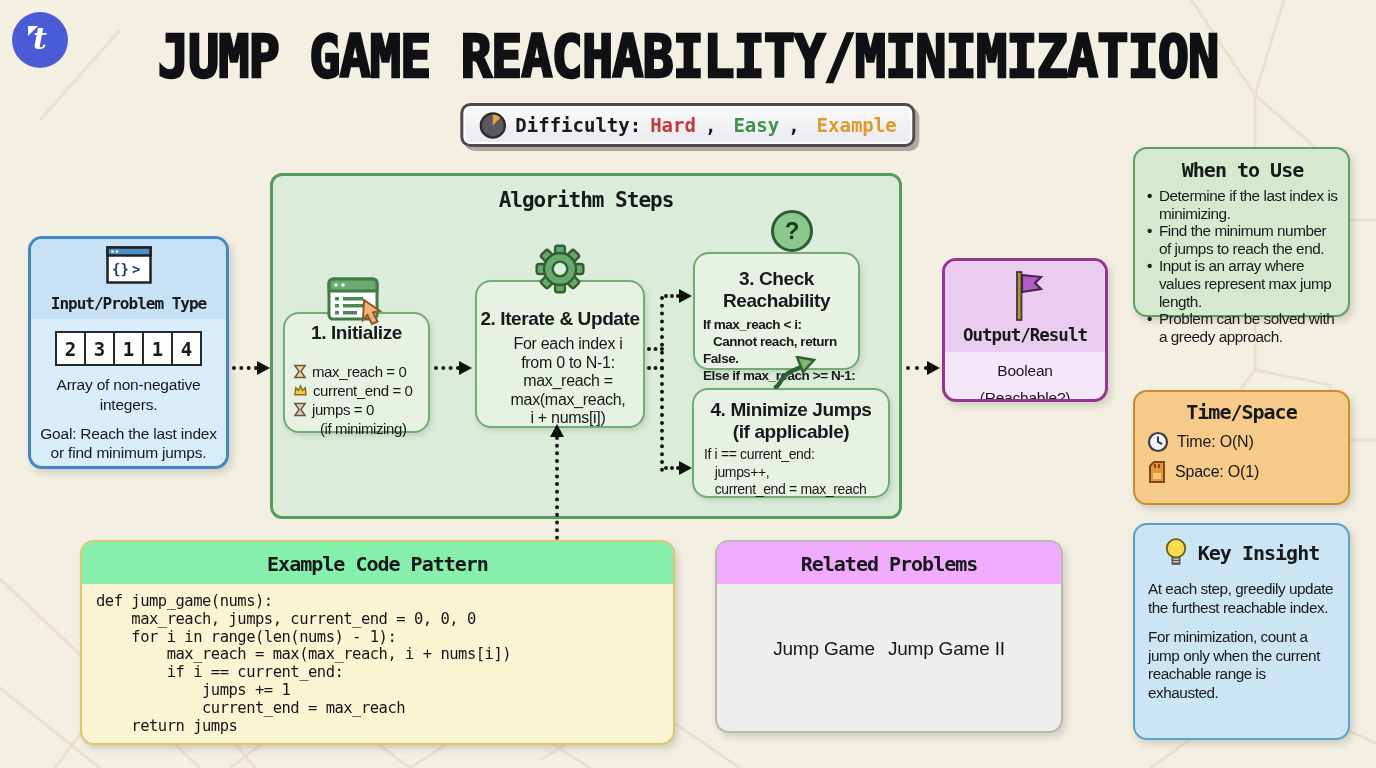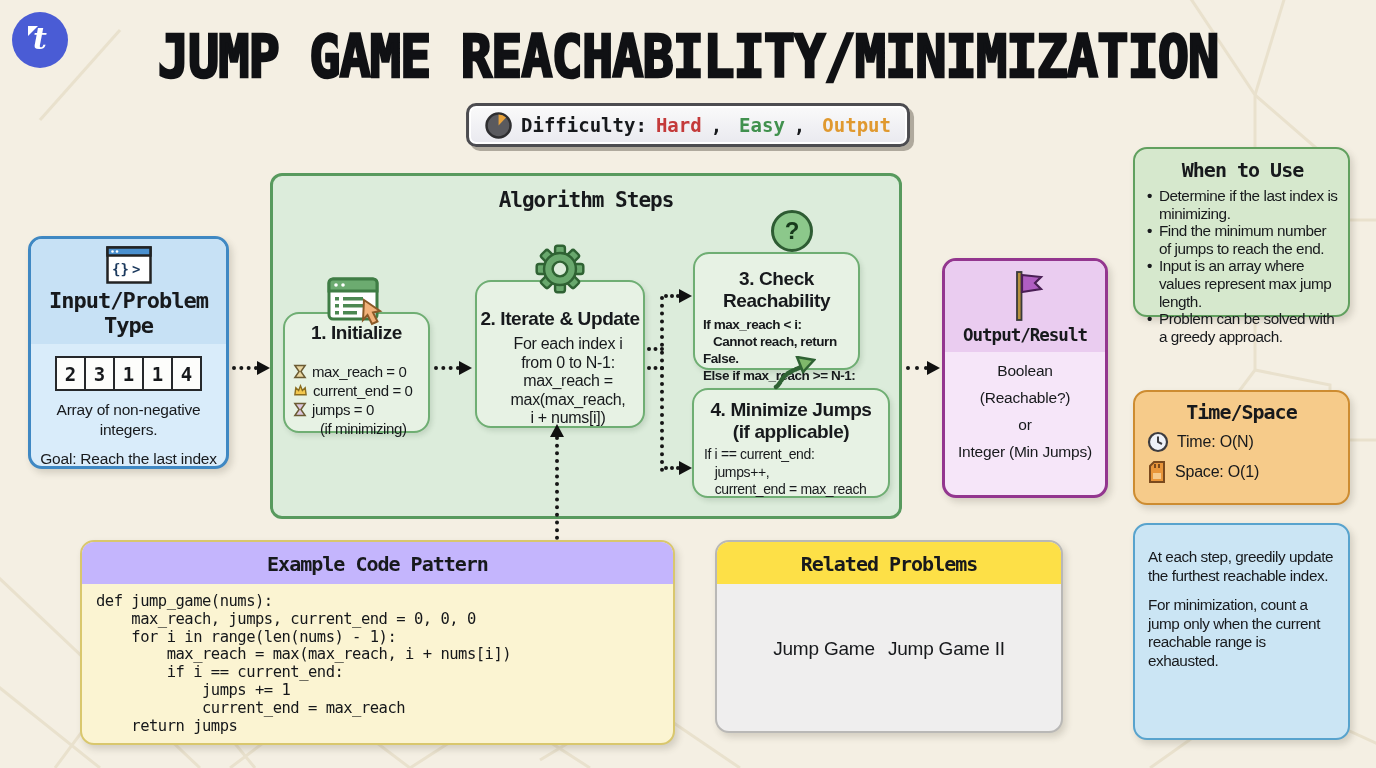--- a/index.html
+++ b/index.html
@@ -52,21 +52,21 @@
   
   .card { border-radius:14px; z-index:2; box-shadow:3px 4px 7px rgba(60,55,40,.18); }
   .card-head {
     font-family:"DejaVu Sans Mono", monospace; font-weight:bold; text-align:center;
   }
 
   
   .input-box { left:28px; top:236px; width:201px; height:233px;
     background:#d9ecfa; border:3px solid #3f88c3; overflow:hidden; }
   .input-head { background:#c7e1f5; padding:7px 4px 6px; }
-  .input-title { font-family:"DejaVu Sans Mono", monospace; font-weight:bold; font-size:22px; text-align:center; margin-top:4px; letter-spacing:-1px;}
+  .input-title { font-family:"DejaVu Sans Mono", monospace; font-weight:bold; font-size:16px; text-align:center; margin-top:10px; letter-spacing:-1px;}
   .icon-center { display:flex; justify-content:center; }
   .array-row { display:flex; justify-content:center; margin-top:12px; }
   .array-cell {
     width:31px; height:35px; background:#fdfdfb; border:2px solid #26282b; margin-left:-2px;
     display:flex; align-items:center; justify-content:center;
     font-family:"DejaVu Sans Mono", monospace; font-size:19px; font-weight:bold;
   }
   .array-cell:first-child { margin-left:0; }
   .input-desc { font-size:15.5px; text-align:center; line-height:1.28; margin-top:9px; letter-spacing:-0.2px; padding:0 4px;}
 
@@ -101,21 +101,21 @@
   .list-icon { left:326px; top:276px; }
   .q-badge {
     left:771px; top:210px; width:42px; height:42px; border-radius:50%;
     background:#8cc88b; border:3.5px solid #2e5c33; z-index:3;
     display:flex; align-items:center; justify-content:center;
     font-weight:bold; font-size:24px; color:#173a1c;
   }
   .wavy-icon { left:770px; top:356px; }
 
   
-  .output-box { left:942px; top:258px; width:166px; height:240px;
+  .output-box { left:942px; top:258px; width:166px; height:144px;
     background:#f6e6f9; border:3px solid #93368f; overflow:hidden; }
   .output-head { background:#eaccf0; padding:8px 0 7px; }
   .output-title { font-family:"DejaVu Sans Mono", monospace; font-weight:bold; font-size:17.5px; text-align:center; margin-top:2px; letter-spacing:-1px;}
   .output-body { text-align:center; font-size:15.5px; line-height:27px; white-space:pre-line; padding-top:5px; letter-spacing:-0.2px;}
 
   
   .when-box { left:1133px; top:147px; width:217px; height:170px;
     background:#d6e8cd; border:2.5px solid #61a05f; padding:9px 10px 0 12px; }
   .when-title { font-size:20px; letter-spacing:-1px; }
   .bullets { margin-top:5px; }
@@ -129,30 +129,30 @@
 
   .key-box { left:1133px; top:523px; width:217px; height:217px;
     background:#cbe5f4; border:2.5px solid #58a3cd; padding:12px 13px 0; }
   .key-head { display:flex; align-items:center; justify-content:center; gap:10px; }
   .key-title { font-size:20px; letter-spacing:-1px; }
   .key-p { font-size:15.3px; line-height:18.5px; letter-spacing:-0.45px; margin-top:11px; }
 
   
   .code-box { left:80px; top:540px; width:595px; height:205px;
     background:#fbf4d2; border:2px solid #d9c76d; overflow:hidden; }
-  .code-head { background:#c4b5fd; padding:10px 12px 8px; font-size:20px; letter-spacing:-1px; }
+  .code-head { background:#86efac; padding:10px 12px 8px; font-size:20px; letter-spacing:-1px; }
   .code {
     font-family:"DejaVu Sans Mono", monospace; font-size:15.5px; line-height:17.8px;
     white-space:pre; padding:9px 0 0 14px; color:#15171a; letter-spacing:-0.5px;
   }
 
   
   .related-box { left:715px; top:540px; width:348px; height:193px;
     background:#efeeee; border:2px solid #b9b8b6; overflow:hidden; }
-  .related-head { background:#fde047; padding:10px 0 8px; font-size:20px; letter-spacing:-1px; }
+  .related-head { background:#f0abfc; padding:10px 0 8px; font-size:20px; letter-spacing:-1px; }
   .related-body { display:flex; align-items:center; justify-content:center;
     height:130px; gap:13px; font-size:19px; letter-spacing:-0.2px;}
 
   
   .dot-h { height:0; border-top:4px dotted #161616; z-index:2; }
   .dot-v { width:0; border-left:4px dotted #161616; z-index:2; }
   .ah-r { width:0; height:0; border-top:7px solid transparent; border-bottom:7px solid transparent;
     border-left:13px solid #111; z-index:2; }
   .ah-u { width:0; height:0; border-left:7px solid transparent; border-right:7px solid transparent;
     border-bottom:13px solid #111; z-index:2; }
@@ -188,21 +188,21 @@
 <div class="abs pill">
   <svg width="27" height="27" viewBox="0 0 27 27">
     <circle cx="13.5" cy="13.5" r="12" fill="#5a5a5e" stroke="#2e2e30" stroke-width="2.5"></circle>
     <path d="M13.5,13.5 L13.5,2.5 A11,11 0 0 1 21,5.5 Z" fill="#e8a33c"></path>
   </svg>
   <span>Difficulty:</span>
   <span style="color:#c43a3a">Hard</span>
     <span class="sep">,</span>
   <span style="color:#41914e">Easy</span>
     <span class="sep">,</span>
-  <span style="color:#e0992f">Output</span>
+  <span style="color:#e0992f">Example</span>
 </div>
 
 <div class="abs card input-box">
   <div class="input-head">
     <div class="icon-center">
       <svg width="46" height="38" viewBox="0 0 46 38">
         <rect x="1.5" y="1.5" width="43" height="35" fill="#ffffff" stroke="#222" stroke-width="2.5"></rect>
         <rect x="1.5" y="1.5" width="43" height="8" fill="#4a90cf" stroke="#222" stroke-width="2.5"></rect>
         <circle cx="6.5" cy="5.5" r="1.3" fill="#fff"></circle>
           <circle cx="11" cy="5.5" r="1.3" fill="#fff"></circle>
@@ -358,20 +358,29 @@
       <path d="M3,6 L7,2 H17 V22 H3 Z" fill="#e8953a" stroke="#7a4a1e" stroke-width="2"></path>
       <rect x="7" y="4" width="2" height="4" fill="#7a4a1e"></rect>
         <rect x="11" y="4" width="2" height="4" fill="#7a4a1e"></rect>
       <rect x="6" y="13" width="8" height="6" fill="#f6c98c"></rect>
     </svg>
     <span>Space: O(1)</span>
   </div>
 </div>
 
 <div class="abs card key-box">
+  <div class="key-head">
+    <svg width="24" height="32" viewBox="0 0 26 34">
+      <circle cx="13" cy="12" r="10" fill="#f6dc4e" stroke="#6b5b1e" stroke-width="2"></circle>
+      <rect x="9" y="22" width="8" height="7" fill="#d8d2c2" stroke="#55524a" stroke-width="1.6"></rect>
+      <line x1="9" y1="25" x2="17" y2="25" stroke="#55524a" stroke-width="1.4"></line>
+      <line x1="9" y1="28" x2="17" y2="28" stroke="#55524a" stroke-width="1.4"></line>
+    </svg>
+    <span class="card-head key-title">Key Insight</span>
+  </div>
   <div class="key-p">At each step, greedily update the furthest reachable index.</div>
   <div class="key-p">For minimization, count a jump only when the current reachable range is exhausted.</div>
 </div>
 
 <div class="abs card code-box">
   <div class="card-head code-head">Example Code Pattern</div>
   <div class="code">def jump_game(nums):
     max_reach, jumps, current_end = 0, 0, 0
     for i in range(len(nums) - 1):
         max_reach = max(max_reach, i + nums[i])

